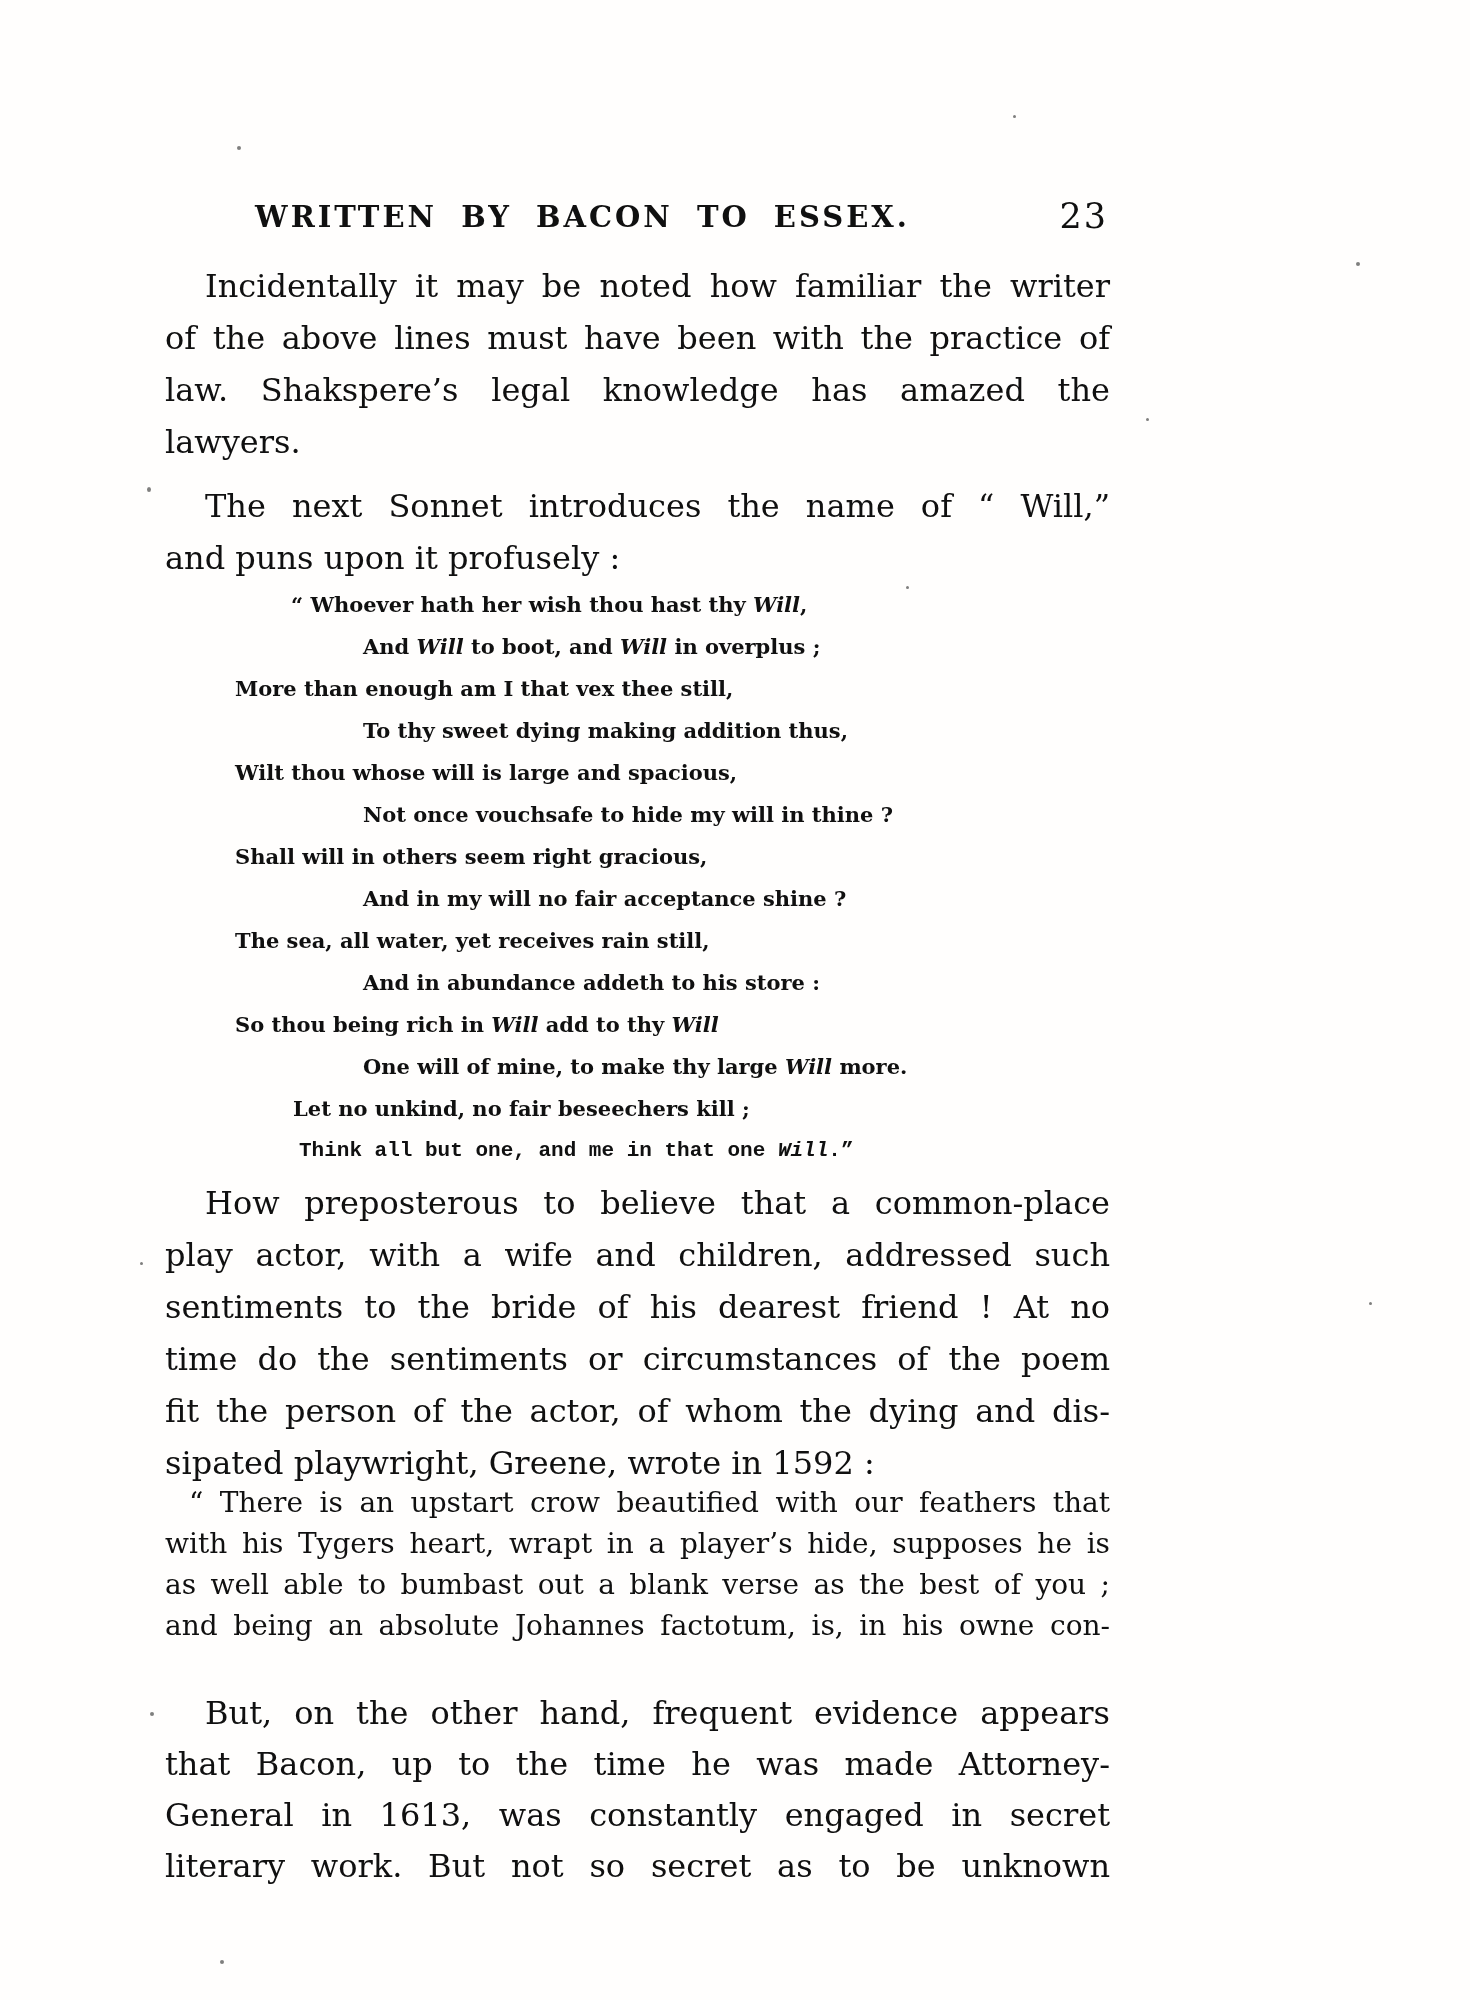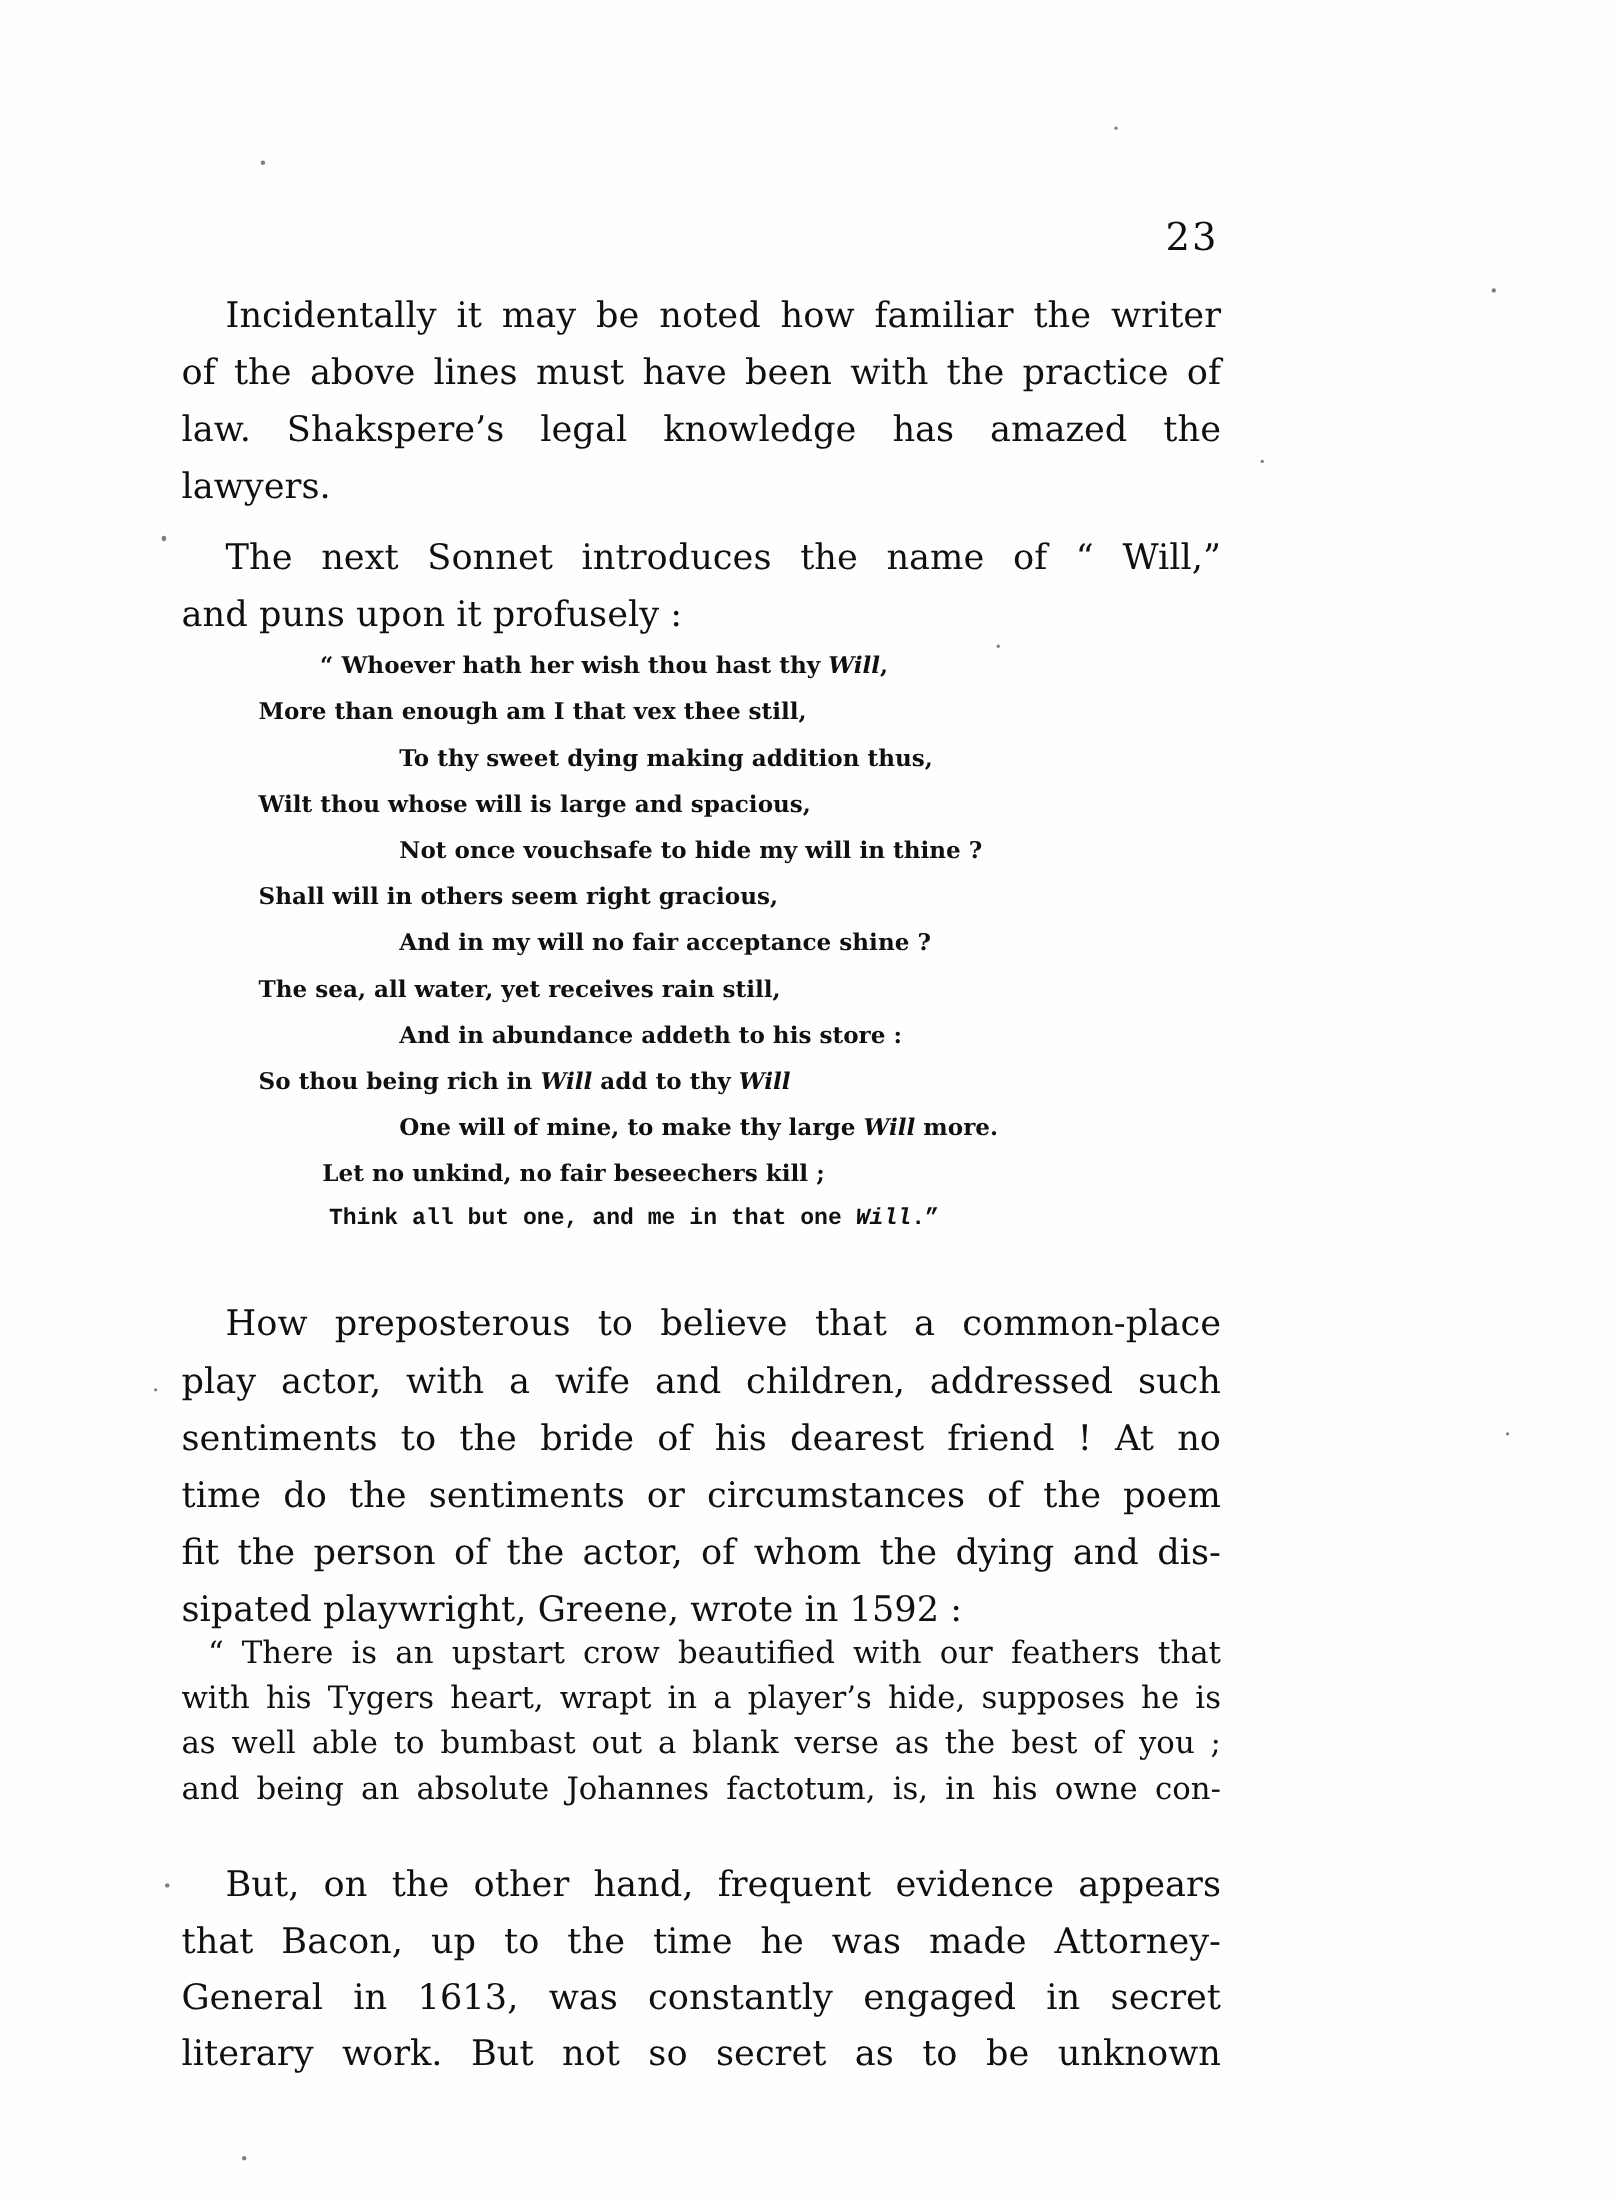--- a/index.html
+++ b/index.html
@@ -48,37 +48,39 @@
   .v5{margin-left:134px;font-family:Liberation Mono, monospace;}
   
   .sp{position:absolute;background:#3a3a3a;border-radius:50%;opacity:.65;display:block;}
 </style>
 </head>
 <body>
 
 <div class="page">
 
   <div class="content" id="blk-header">
+    <div class="htitle">WRITTEN BY BACON TO ESSEX.</div>
     <div class="pagenum">23</div>
   </div>
 
   <div class="content prose" id="blk-intro">
       <div class="line indent just">Incidentally it may be noted how familiar the writer</div>
       <div class="line just">of the above lines must have been with the practice of</div>
       <div class="line just">law.  Shakspere’s legal knowledge has amazed the</div>
       <div class="line">lawyers.</div>
     </div>
 
   <div class="content prose" id="blk-sonnetintro">
       <div class="line indent just">The next Sonnet introduces the name of “ Will,”</div>
       <div class="line">and puns upon it profusely :</div>
     </div>
 
   <div class="content verse" id="blk-verse">
       <div class="line v1">“ Whoever hath her wish thou hast thy <i>Will</i>,</div>
+      <div class="line v3">And <i>Will</i> to boot, and <i>Will</i> in overplus ;</div>
       <div class="line v2">More than enough am I that vex thee still,</div>
       <div class="line v3">To thy sweet dying making addition thus,</div>
       <div class="line v2">Wilt thou whose will is large and spacious,</div>
       <div class="line v3">Not once vouchsafe to hide my will in thine ?</div>
       <div class="line v2">Shall will in others seem right gracious,</div>
       <div class="line v3">And in my will no fair acceptance shine ?</div>
       <div class="line v2">The sea, all water, yet receives rain still,</div>
       <div class="line v3">And in abundance addeth to his store :</div>
       <div class="line v2">So thou being rich in <i>Will</i> add to thy <i>Will</i></div>
       <div class="line v3">One will of mine, to make thy large <i>Will</i> more.</div>

